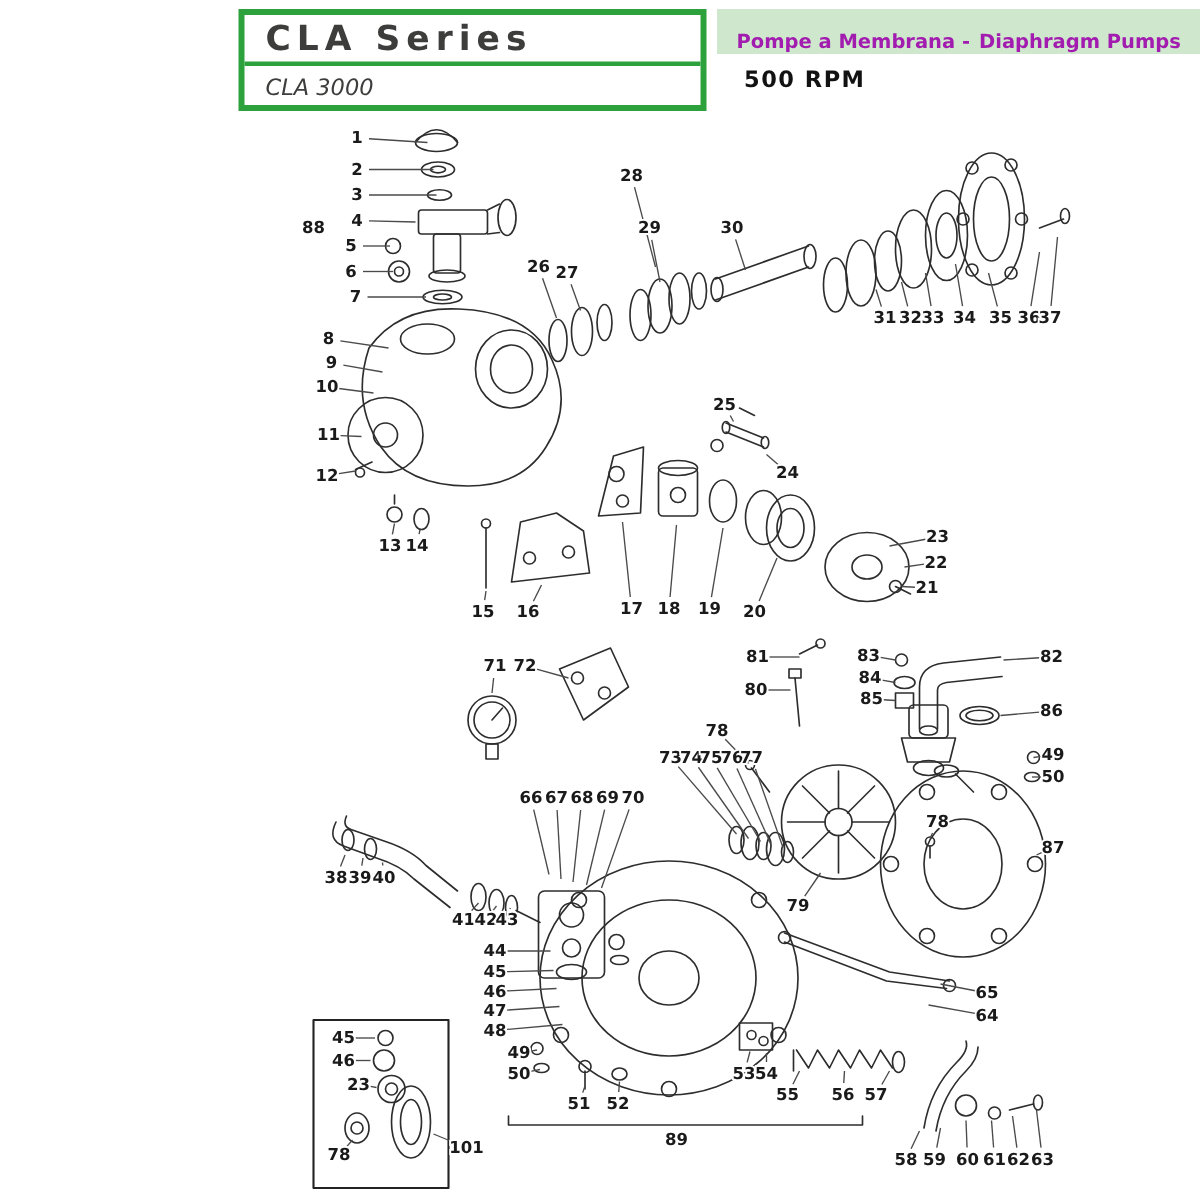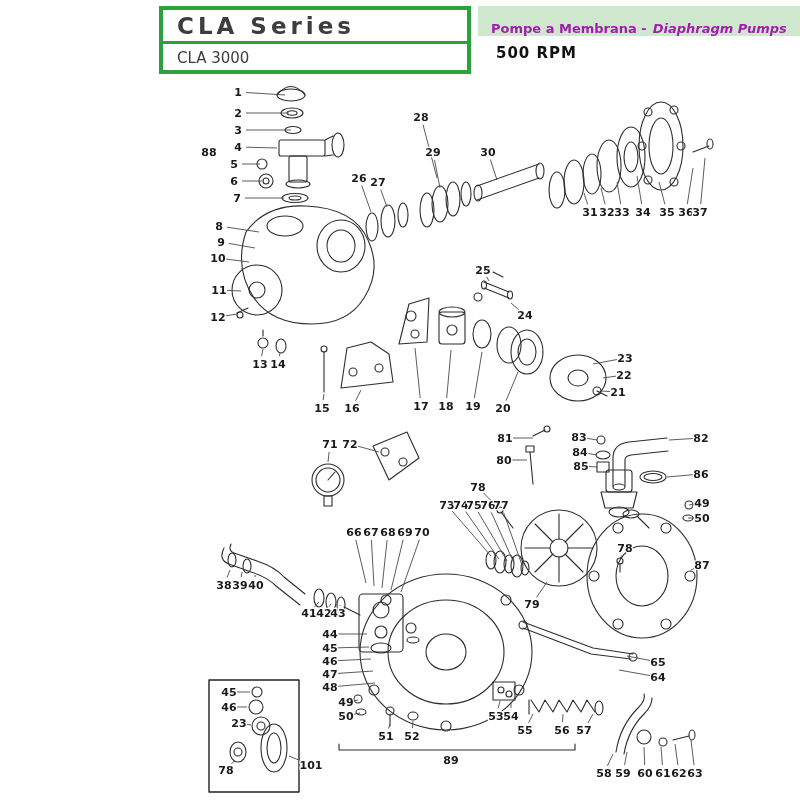--- a/index.html
+++ b/index.html
@@ -4,25 +4,25 @@
 <style>
   html,body{margin:0;padding:0;background:#fff;}
   .page{position:relative;width:772px;height:800px;background:#fff;overflow:hidden;
         font-family:"DejaVu Sans","Liberation Sans",sans-serif;margin-left:41px;}
   
   .series-box{position:absolute;left:118px;top:6px;width:304px;height:60px;
               border:4px solid var(--green,#2da23c);background:#fff;}
   .series-title{font-weight:bold;font-size:23px;color:#3d3d3c;letter-spacing:4px;
                 padding:2px 0 1px 14px;line-height:28px;}
   .series-divider{height:3px;background:var(--green,#2da23c);}
-  .series-model{font-size:15px;font-weight:500;color:#3d3d3c;padding:5px 16px 0 14px;}
+  .series-model{font-size:15px;font-weight:500;color:#3d3d3c;padding:5px 16px 0 14px;font-style:italic;}
   .header-right{position:absolute;left:437px;top:6px;width:357px;}
   .type-strip{background:var(--strip,#cfe8cd);height:30px;display:flex;align-items:flex-end;
               gap:6px;padding-left:13px;font-size:13px;font-weight:bold;color:#a21caf;}
-  .type-strip .en{font-style:italic;}
+  .type-strip .en{}
   .rpm{margin-top:8px;padding-left:18px;font-size:15px;font-weight:bold;color:#121212;
        letter-spacing:1px;}
   
   svg.diagram{position:absolute;left:0;top:0;}
   #art{stroke:#2d2d2d;fill:none;stroke-width:1.1;stroke-linecap:round;stroke-linejoin:round;}
   #callout-layer text{font:bold 11px "DejaVu Sans","Liberation Sans",sans-serif;fill:#1a1a1a;
        text-anchor:middle;paint-order:stroke;stroke:#ffffff;stroke-width:2.5px;}
   #callout-layer line{stroke:#4a4a4a;stroke-width:0.9;}
 </style>
 </head>

